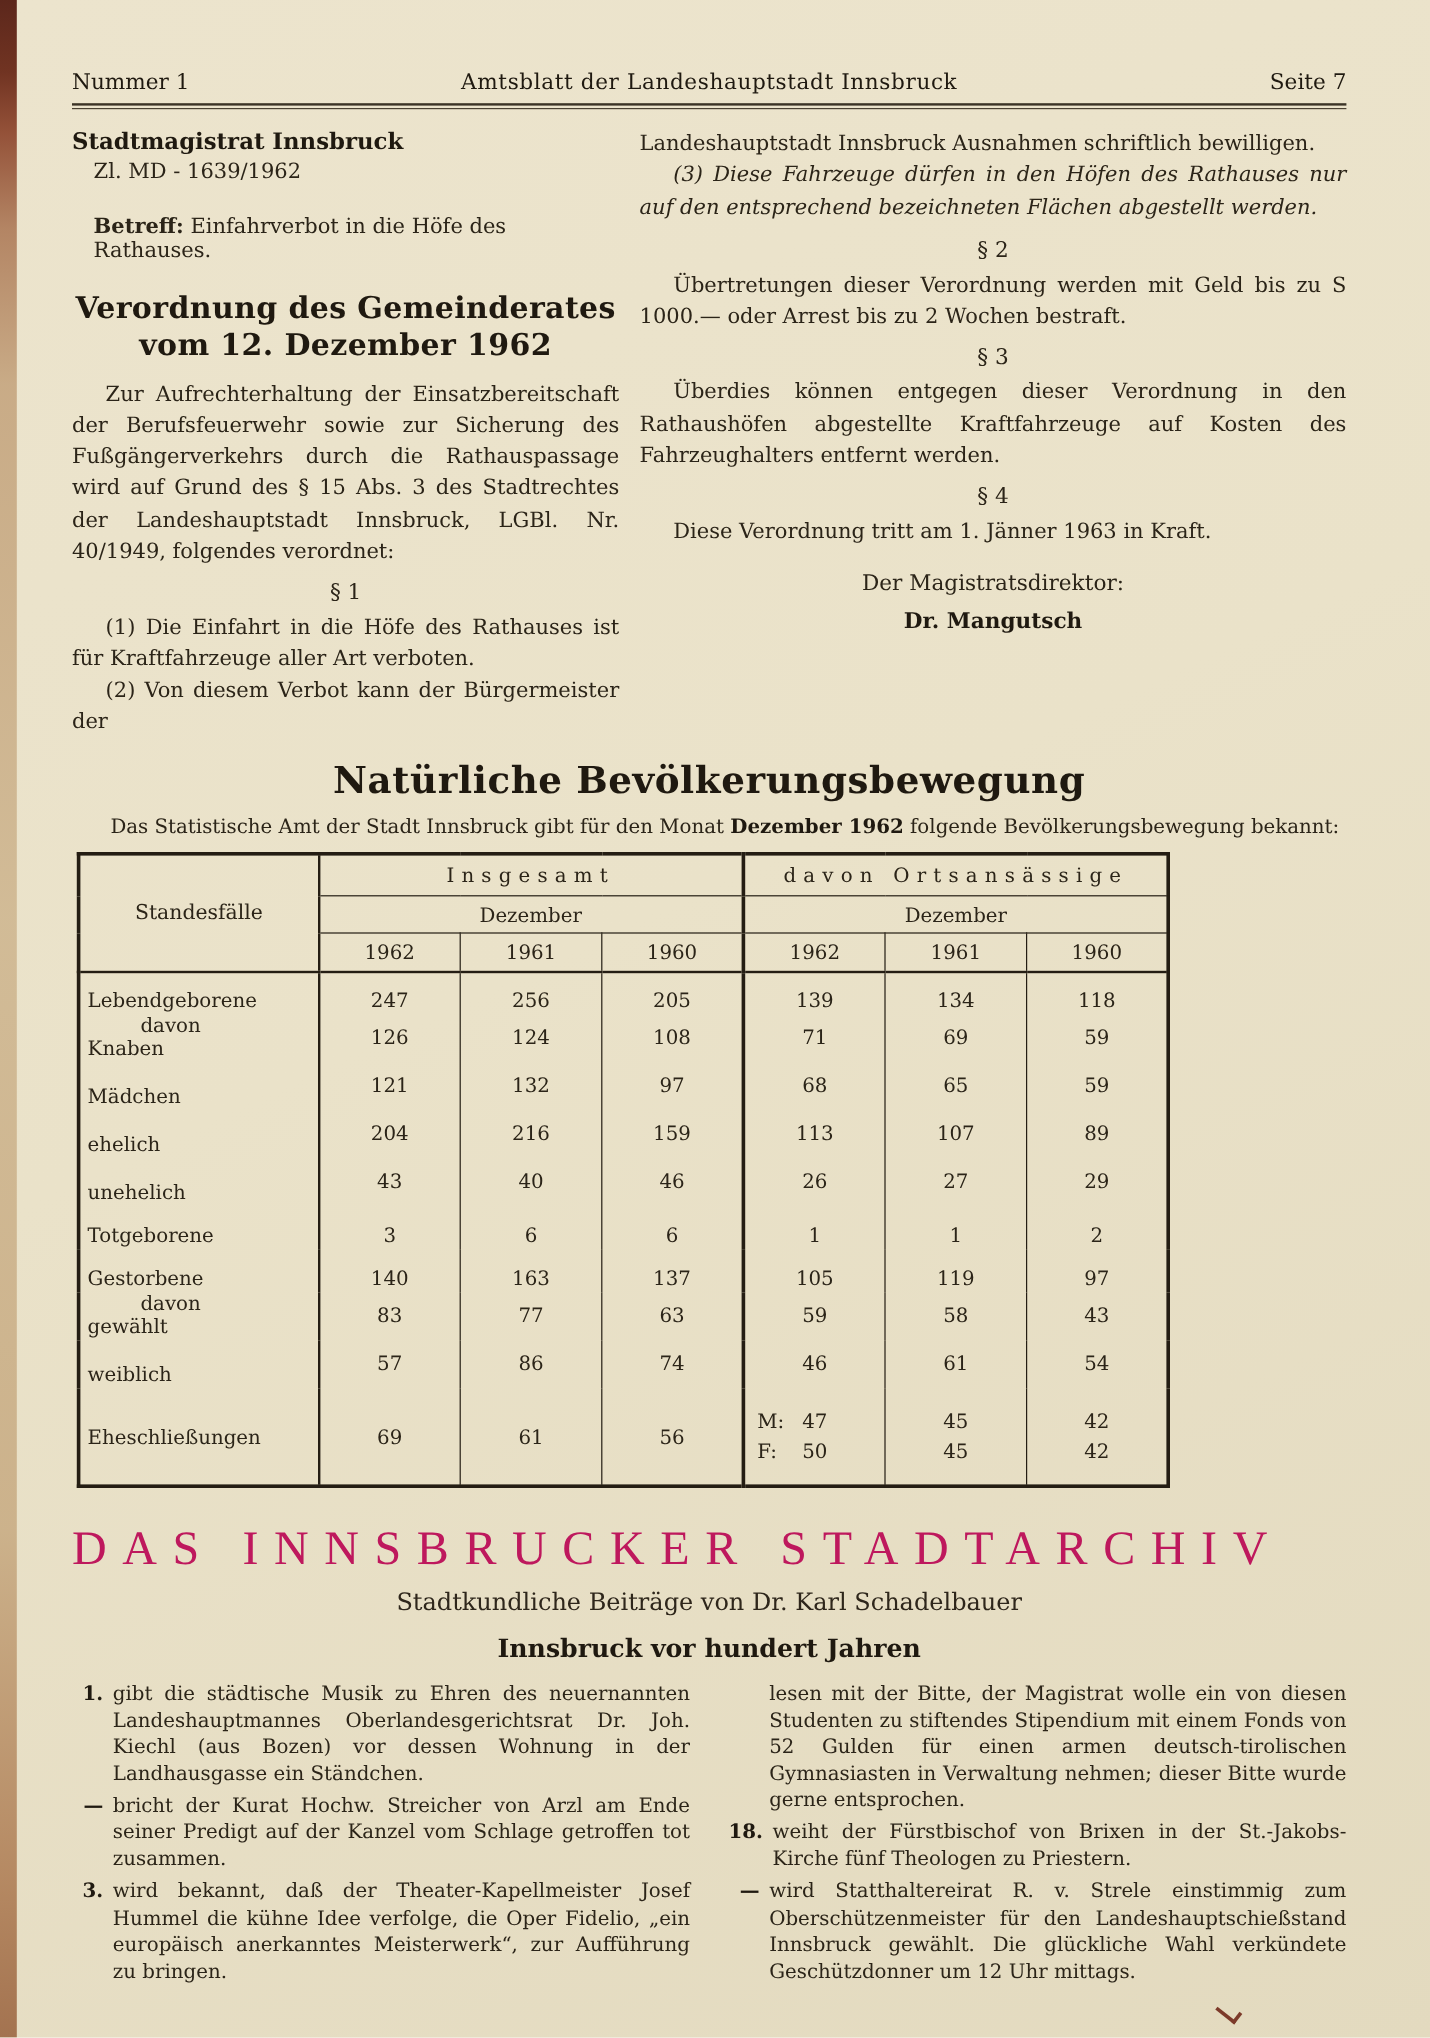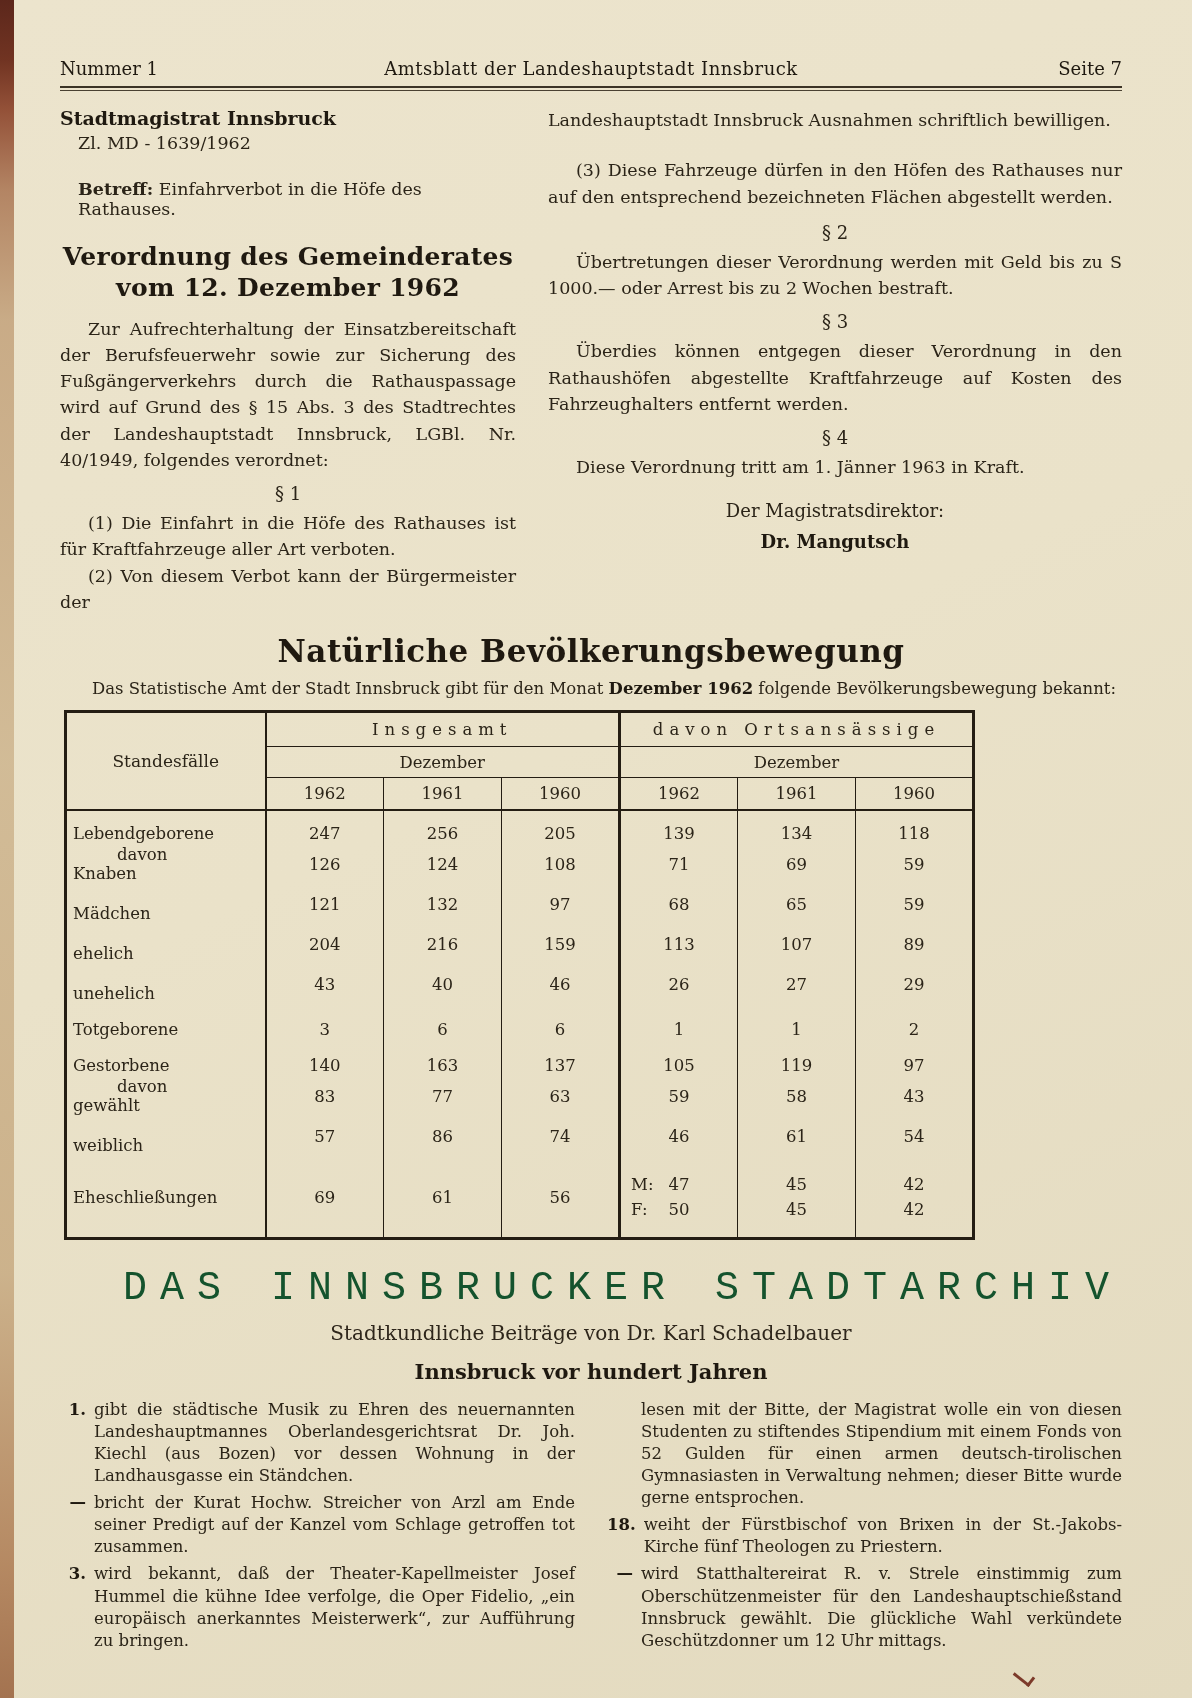--- a/index.html
+++ b/index.html
@@ -32,33 +32,33 @@
   .masthead{
     display:grid;grid-template-columns:1fr auto 1fr;align-items:baseline;
     font-size:18px;color:var(--ink-strong);
   }
   .masthead .l{justify-self:start;}
   .masthead .c{justify-self:center;letter-spacing:.5px;}
   .masthead .r{justify-self:end;}
   .rule{margin-top:7px;height:5px;border-top:2px solid #3b3326;border-bottom:1px solid #4a4132;}
 
   
-  .twocol{display:grid;grid-template-columns:456px 1fr;column-gap:32px;margin-top:16px;}
+  .twocol{display:grid;grid-template-columns:456px 1fr;column-gap:17px;margin-top:16px;}
   .body{font-size:17.5px;line-height:1.5;text-align:justify;}
   .indent{text-indent:28px;}
   .office{font-weight:bold;font-size:19px;color:var(--ink-strong);}
   .fileno{padding-left:18px;margin-top:4px;font-size:17.5px;}
   .subject{padding-left:18px;margin-top:26px;font-size:17.5px;}
   .dateline{text-align:right;margin-top:14px;font-size:17.5px;}
   .vtitle{
     text-align:center;font-weight:bold;font-size:25px;line-height:1.25;
     margin:22px 0 12px 0;color:var(--ink-strong);letter-spacing:.3px;
   }
   .para-head{text-align:center;font-size:18px;margin:12px 0 6px 0;}
-  .mt6{margin-top:24px;} .mt10{margin-top:10px;}
+  .mt6{margin-top:0;font-style:italic;} .mt10{margin-top:10px;}
   .signrole{text-align:center;margin-top:20px;font-size:18px;}
   .signname{text-align:center;margin-top:10px;font-weight:bold;font-size:18px;color:var(--ink-strong);}
 
   
   .stat-title{
     text-align:center;font-size:31px;font-weight:bold;color:var(--ink-strong);
     margin-top:18px;letter-spacing:.5px;
   }
   .stat-intro{margin:10px 0 12px 32px;font-size:16.5px;}
   .stat-intro b{color:var(--ink-strong);}
@@ -82,22 +82,22 @@
   .lm.davon{width:96px;margin-left:44px;}
   tr.first td{padding-top:13px;}
   tr.gap td{padding-top:15px;}
   tr.last td{padding-bottom:14px;}
   td.mfcell{position:relative;}
   .mfl{line-height:1.55;}
   .tag{position:absolute;left:10px;}
 
   
   .arch-title{
-    text-align:right;font-weight:normal;font-size:40px;color:#14532d;
-    letter-spacing:13px;margin-top:26px;font-family:Liberation Mono, monospace;
+    text-align:left;font-weight:normal;font-size:40px;color:#be185d;
+    letter-spacing:13px;margin-top:26px;font-family:Liberation Serif, serif;
   }
   .arch-sub{text-align:center;font-size:20px;margin-top:10px;color:#2e261b;}
   .arch-art{text-align:center;font-size:21px;font-weight:bold;margin-top:14px;color:var(--ink-strong);}
   .archcols{display:grid;grid-template-columns:1fr 1fr;column-gap:32px;margin-top:10px;}
   .lead{font-weight:bold;font-size:17.5px;margin-bottom:4px;color:var(--ink-strong);}
   .item{display:flex;font-size:16.5px;line-height:1.34;text-align:justify;margin-top:5px;}
   .marker{flex:0 0 34px;text-align:right;padding-right:8px;font-weight:bold;color:var(--ink-strong);}
   .itext{flex:1;}
   .inkmark{
     position:absolute;right:158px;bottom:16px;width:20px;height:11px;

